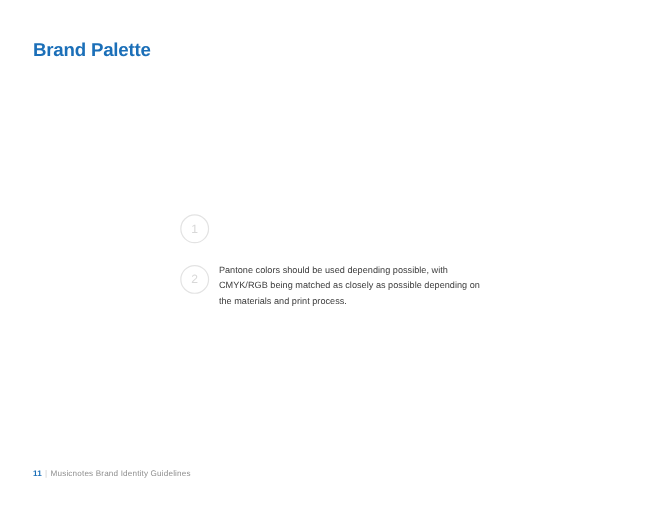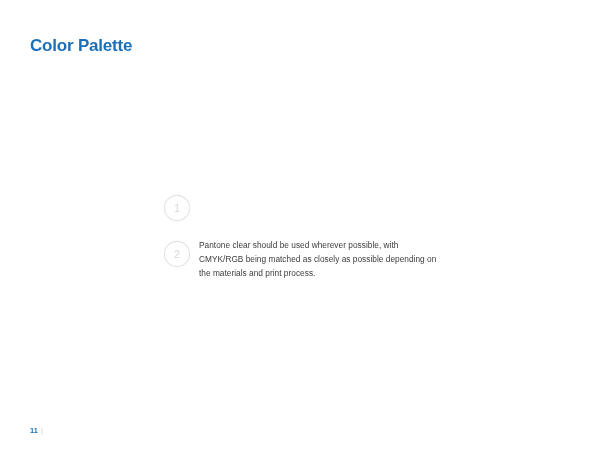--- a/index.html
+++ b/index.html
@@ -110,43 +110,44 @@
   .footer-label {
     color: #8f8f8f;
     letter-spacing: 0.15px;
   }
 </style>
 </head>
 <body>
 
 <div class="page">
 
-  <h1 class="page-title">Color Palette</h1>
+  <h1 class="page-title">Brand Palette</h1>
 
   <div class="notes">
 
     <div class="note">
       <span class="note-marker">
         <svg viewBox="0 0 28 28" aria-hidden="true">
           <circle class="marker-ring" cx="14" cy="14" r="12.6"></circle>
           <text class="marker-num" x="14" y="14.8">1</text>
         </svg>
       </span>
     </div>
 
     <div class="note">
       <span class="note-marker">
         <svg viewBox="0 0 28 28" aria-hidden="true">
           <circle class="marker-ring" cx="14" cy="14" r="12.6"></circle>
           <text class="marker-num" x="14" y="14.8">2</text>
         </svg>
       </span>
-      <p class="note-text">Pantone clear should be used wherever possible, with CMYK/RGB being matched as closely as possible depending on the materials and print process.</p>
+      <p class="note-text">Pantone colors should be used depending possible, with CMYK/RGB being matched as closely as possible depending on the materials and print process.</p>
     </div>
 
   </div>
 
   <div class="footer">
     <span class="footer-page">11</span>
     <span class="footer-sep">|</span>
+    <span class="footer-label">Musicnotes Brand Identity Guidelines</span>
   </div>
 
 </div>
 
 </body></html>

